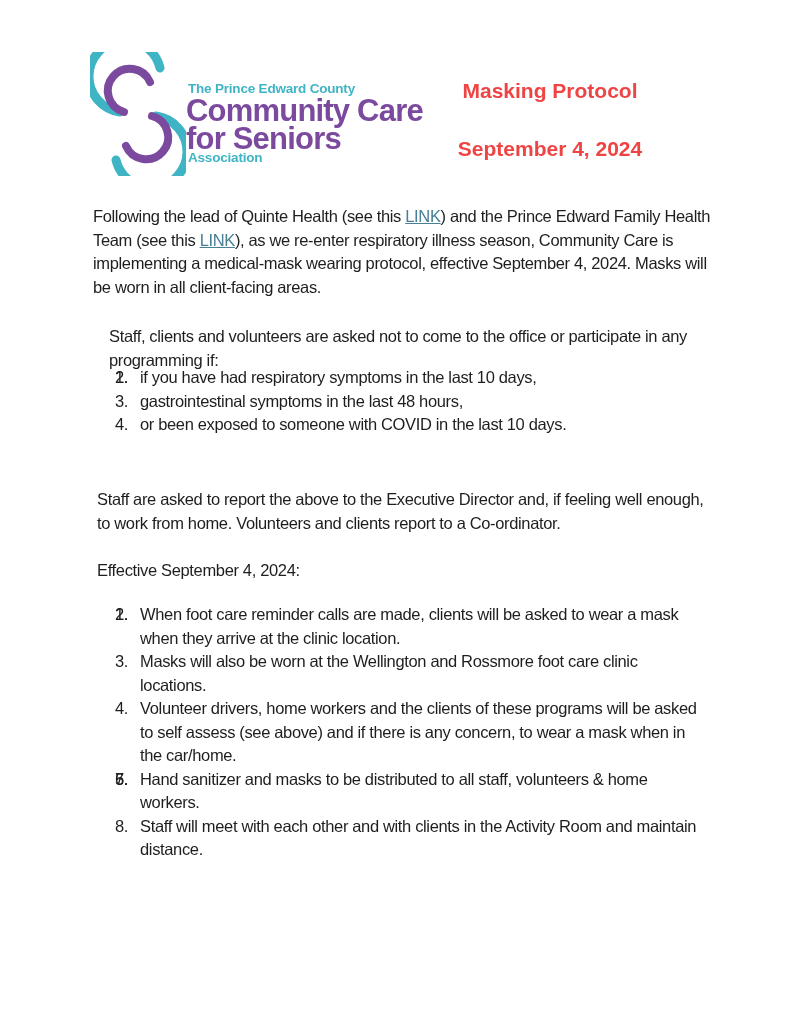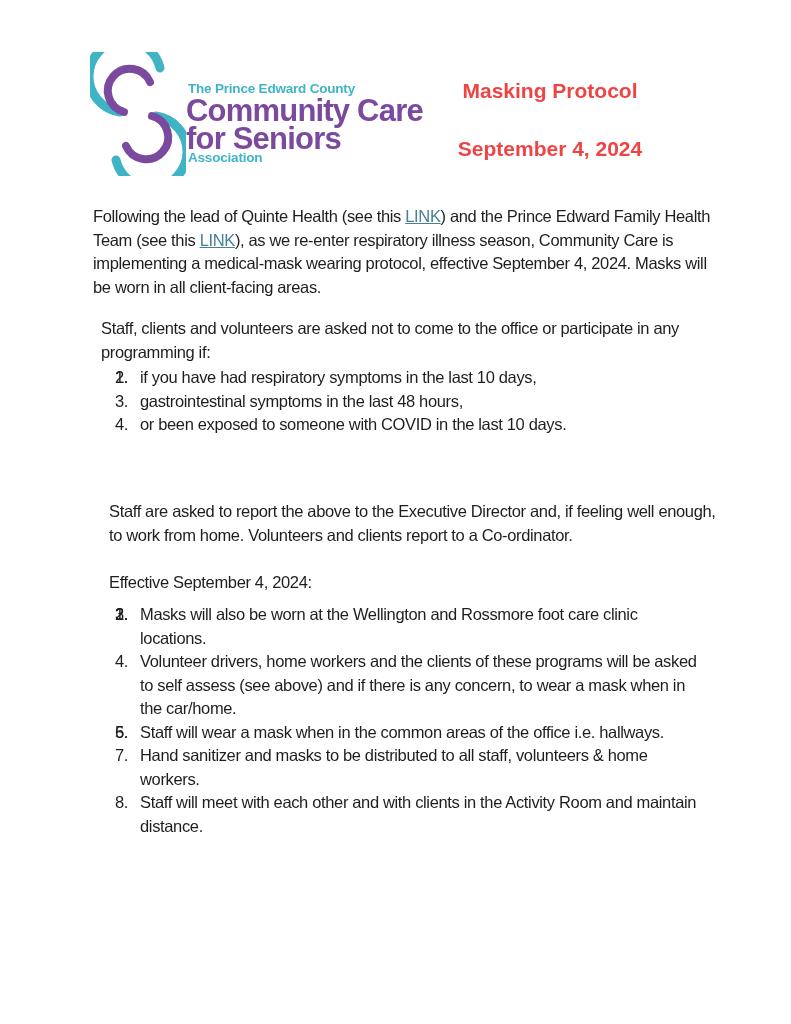--- a/index.html
+++ b/index.html
@@ -56,37 +56,37 @@
     <div class="t2">Community Care</div>
     <div class="t3">for Seniors</div>
     <div class="t4">Association</div>
   </div>
 
   <div class="title t-a">Masking Protocol</div>
   <div class="title t-b">September 4, 2024</div>
 
   <p class="body-text p1" style="margin:0"><span>Following the lead of Quinte Health (see this </span><a class="link" href="#">LINK</a><span>) and the Prince Edward Family Health Team (see this </span><a class="link" href="#">LINK</a><span>), as we re-enter respiratory illness season, Community Care is implementing a medical-mask wearing protocol, effective September 4, 2024.  Masks will be worn in all client-facing areas.</span></p>
 
-  <p class="body-text p2" style="margin:8px">Staff, clients and volunteers are asked not to come to the office or participate in any programming if:</p>
+  <p class="body-text p2" style="margin:16px">Staff, clients and volunteers are asked not to come to the office or participate in any programming if:</p>
 
   <ol class="list l1">
     <li><span class="num">1.</span></li>
     <li><span class="num">2.</span><span>if you have had respiratory symptoms in the last 10 days,</span></li>
     <li><span class="num">3.</span><span>gastrointestinal symptoms in the last 48 hours,</span></li>
     <li><span class="num">4.</span><span>or been exposed to someone with COVID in the last 10 days.</span></li>
   </ol>
 
-  <p class="body-text p3" style="margin:16px">Staff are asked to report the above to the Executive Director and, if feeling well enough, to work from home.  Volunteers and clients report to a Co-ordinator.</p>
+  <p class="body-text p3" style="margin:4px">Staff are asked to report the above to the Executive Director and, if feeling well enough, to work from home.  Volunteers and clients report to a Co-ordinator.</p>
 
-  <p class="body-text p4" style="margin:16px">Effective September 4, 2024:</p>
+  <p class="body-text p4" style="margin:4px">Effective September 4, 2024:</p>
 
   <ol class="list l2">
     <li><span class="num">1.</span></li>
-    <li><span class="num">2.</span></li>
+    <li><span class="num">2.</span><span>When foot care reminder calls are made, clients will be asked to wear a mask when they arrive at the clinic location.</span></li>
     <li><span class="num">3.</span><span>Masks will also be worn at the Wellington and Rossmore foot care clinic locations.</span></li>
     <li><span class="num">4.</span><span>Volunteer drivers, home workers and the clients of these programs will be asked to self assess (see above) and if there is any concern, to wear a mask when in the car/home.</span></li>
     <li><span class="num">5.</span></li>
-    <li><span class="num">6.</span><span>Staff will wear a mask when in the common areas of the office i.e. hallways.</span></li>
+    <li><span class="num">6.</span></li>
     <li><span class="num">7.</span><span>Hand sanitizer and masks to be distributed to all staff, volunteers &amp; home workers.</span></li>
     <li><span class="num">8.</span><span>Staff will meet with each other and with clients in the Activity Room and maintain distance.</span></li>
   </ol>
 
 </div>
 
 </body></html>

